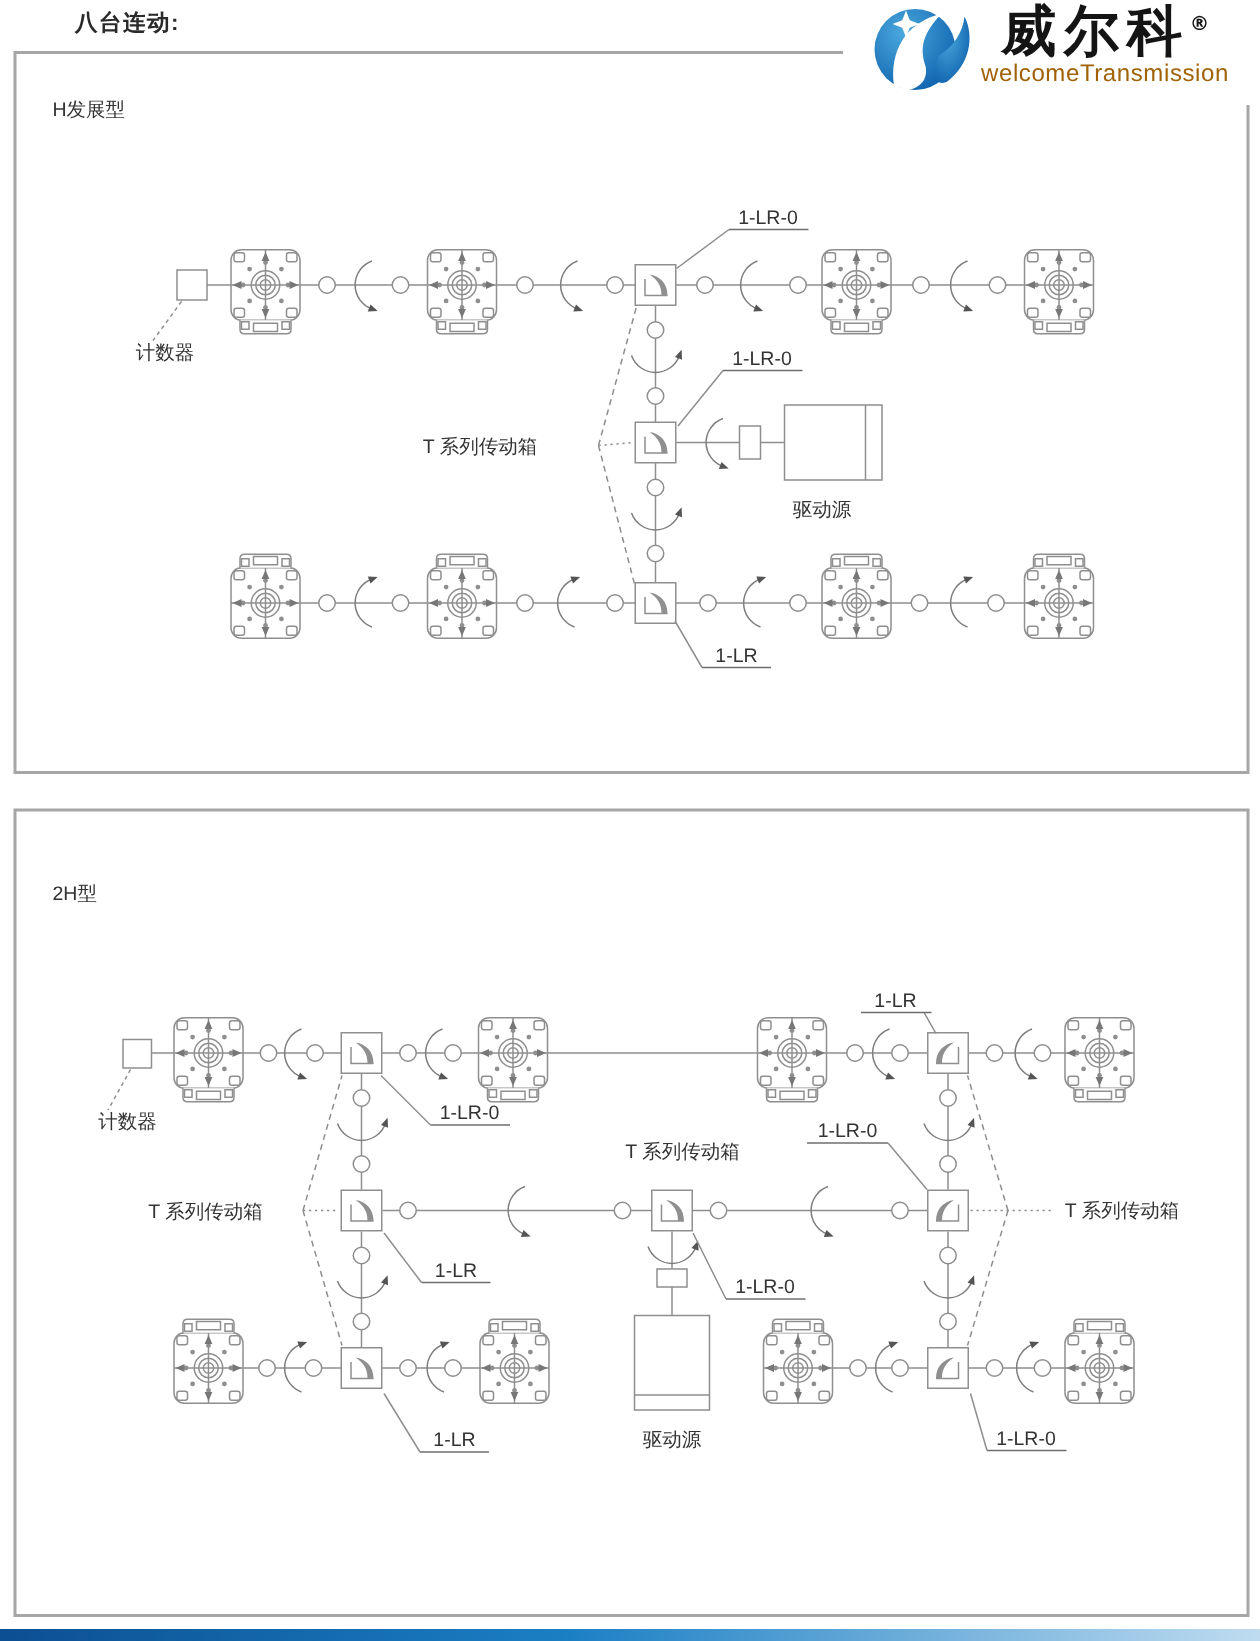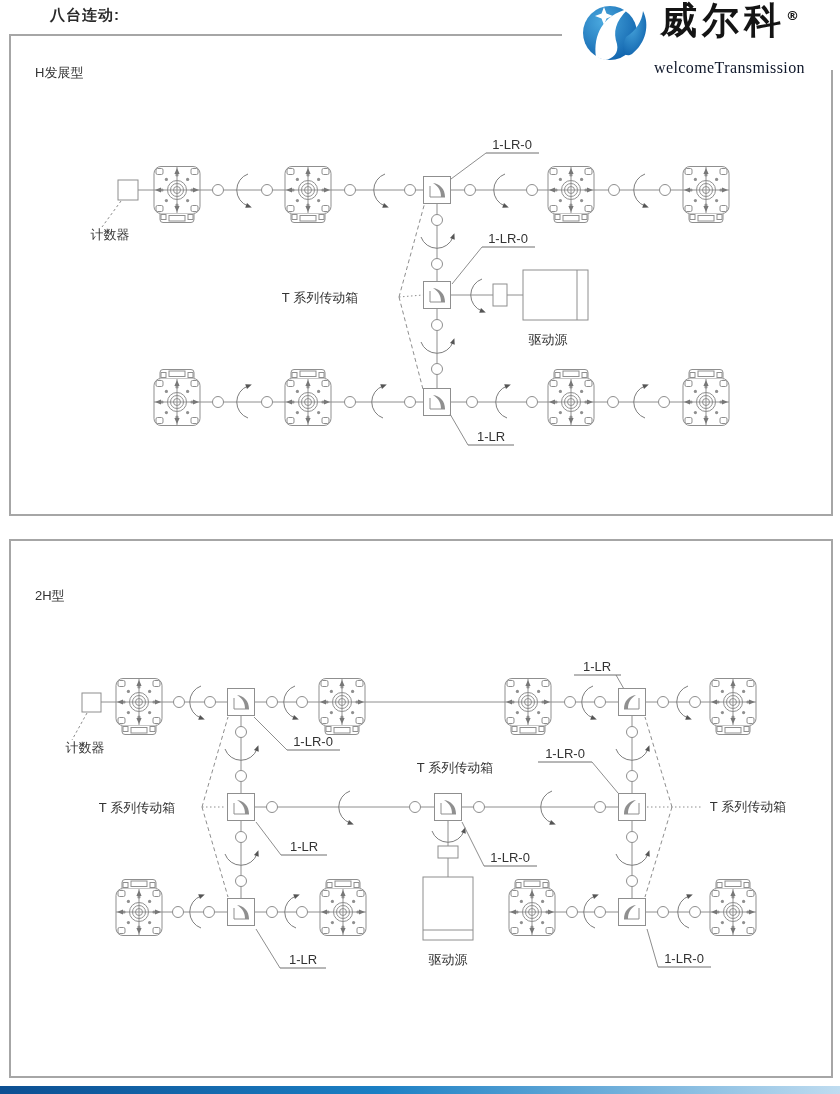--- a/index.html
+++ b/index.html
@@ -6,22 +6,22 @@
   .page{position:relative;width:840px;height:1094px;background:#fff;overflow:hidden;
         font-family:"Liberation Sans","DejaVu Sans",sans-serif;}
   .hdr{position:absolute;left:8px;top:6px;font-size:15px;font-weight:bold;color:#2a2a2a;letter-spacing:1px;margin-left:42px;}
   #diagram{position:absolute;left:0;top:0;}
   .logo{position:absolute;left:562px;top:0;width:278px;height:70px;background:#fff;z-index:2;}
   .logo-icon{position:absolute;left:8px;top:1px;}
   .logo-text{position:absolute;left:92px;top:2px;white-space:nowrap;}
   .brand-line{font-size:37px;font-weight:bold;color:#141414;letter-spacing:5px;line-height:1.05;
               font-family:"DejaVu Sans","Liberation Sans",sans-serif;text-align:center;}
   .reg{font-size:13px;vertical-align:super;letter-spacing:0;font-weight:bold;}
-  .logo-sub{font-size:16px;font-family:Liberation Serif, serif;color:#0f172a;
-            margin-top:18px;letter-spacing:0.4px;}
+  .logo-sub{font-size:16px;font-family:Liberation Sans, sans-serif;color:#a16207;
+            margin-top:0px;letter-spacing:0.4px;}
   .bluebar{position:absolute;left:0;top:1086px;width:840px;height:8px;
            background:linear-gradient(90deg,#0c4f92 0%,#1b7fc4 45%,#bfdcf0 100%);}
   svg text{font-family:"Liberation Sans","DejaVu Sans",sans-serif;}
 </style>
 </head>
 <body>
 
 <div class="page">
 
   <div class="hdr">八台连动:</div>

